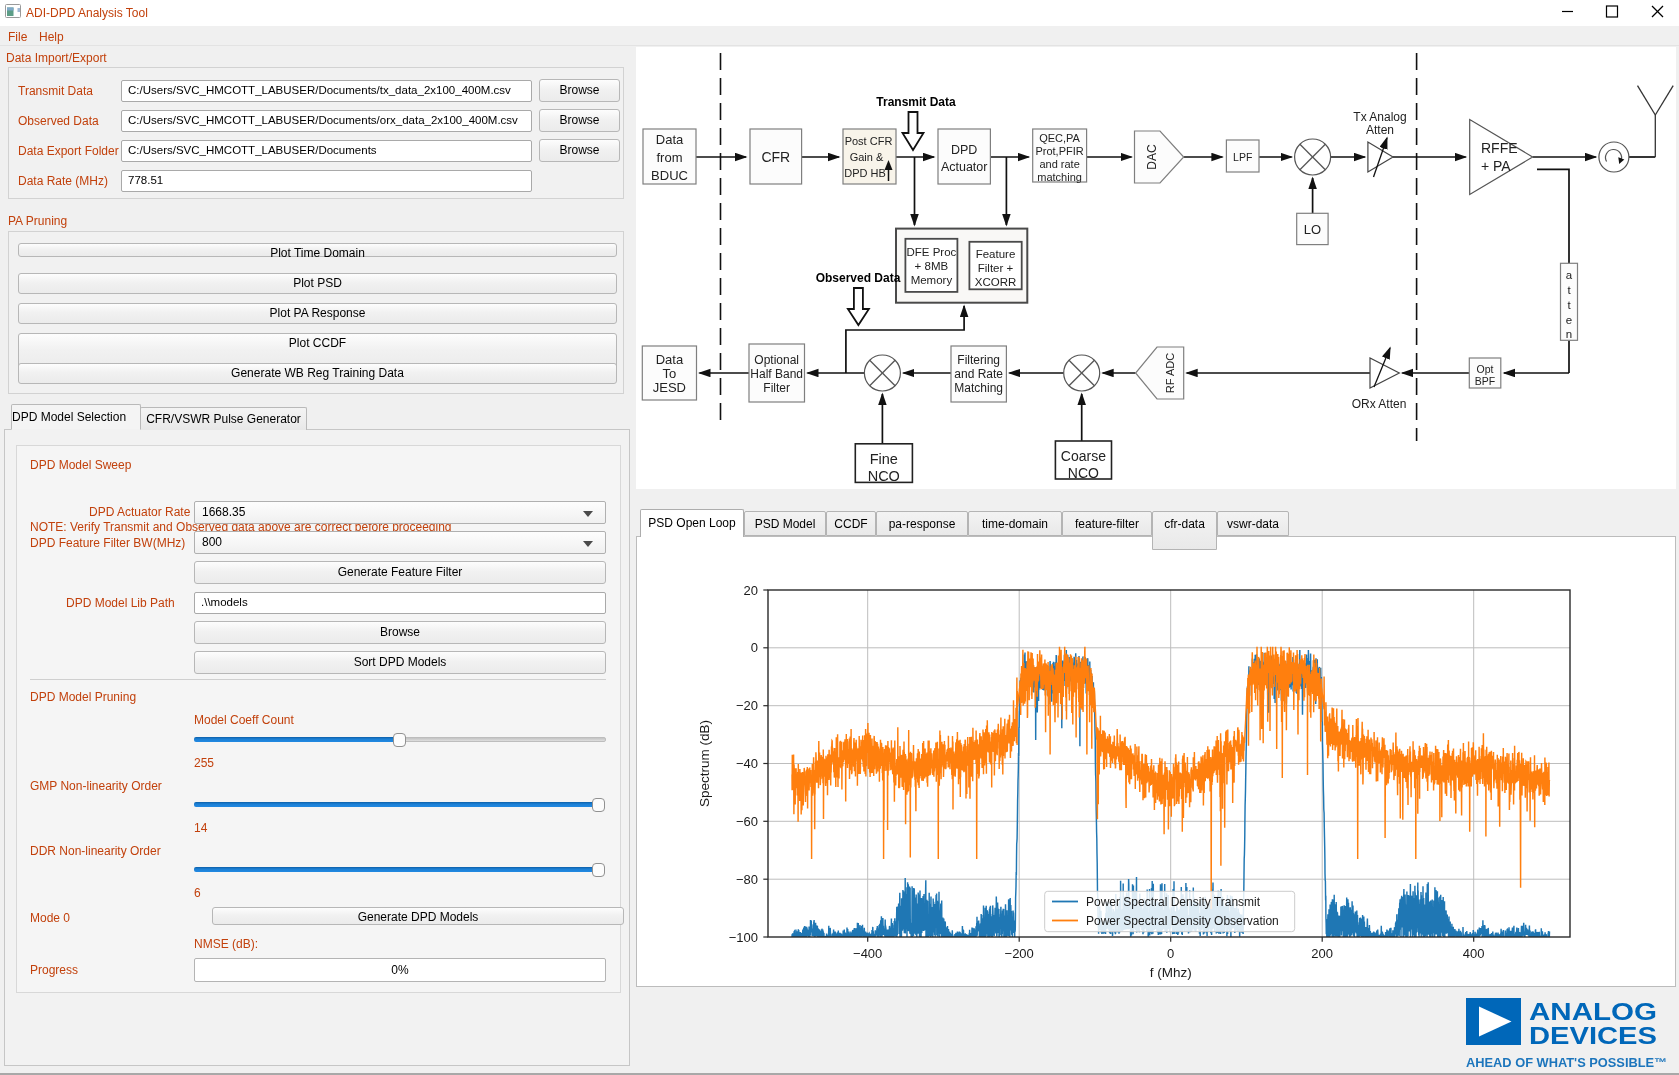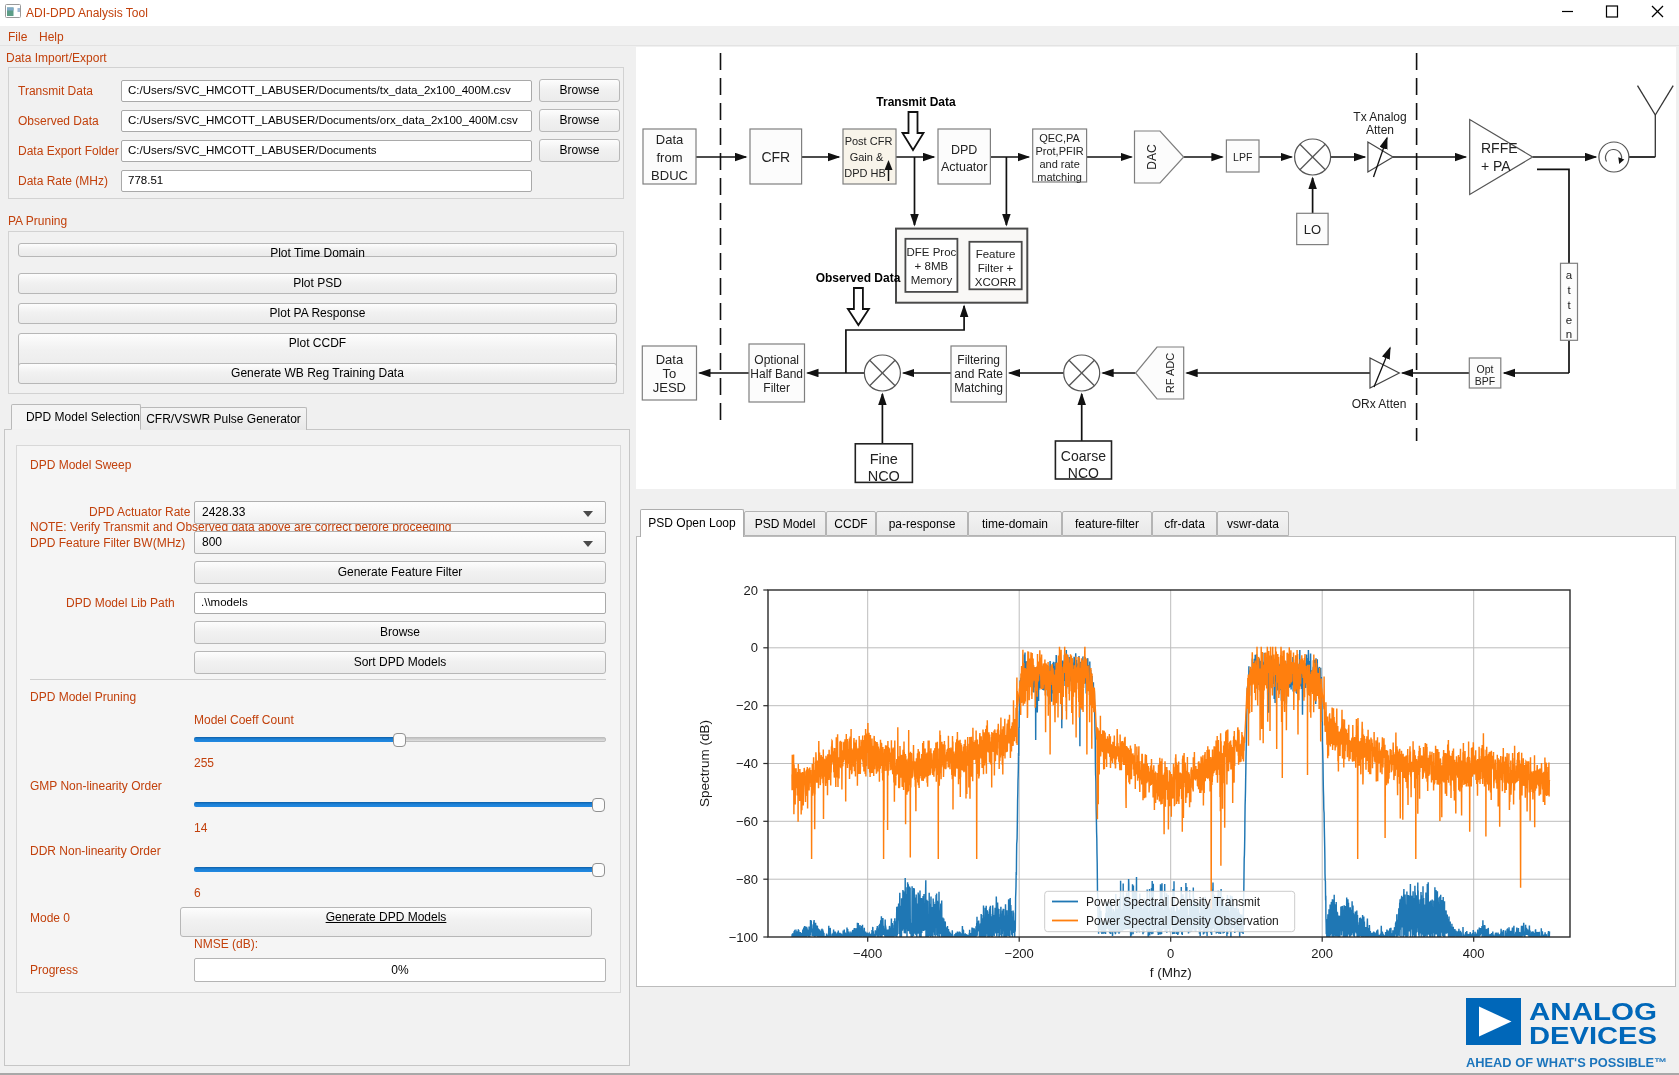--- a/index.html
+++ b/index.html
@@ -52,27 +52,27 @@
 <div class="lbl" style="left:8px;top:214px;">PA Pruning</div>
 <div class="grp" style="left:8px;top:231px;width:616px;height:163px;"></div>
 <div class="btn" style="left:18px;top:243px;width:599px;height:14px;">Plot Time Domain</div>
 <div class="btn" style="left:18px;top:273px;width:599px;height:21px;">Plot PSD</div>
 <div class="btn" style="left:18px;top:303px;width:599px;height:21px;">Plot PA Response</div>
 <div class="btn" style="left:18px;top:333px;width:599px;height:38px;">Plot CCDF</div>
 <div class="btn" style="left:18px;top:363px;width:599px;height:21px;">Generate WB Reg Training Data</div>
 
 <div class="abs" style="left:4px;top:429px;width:626px;height:637px;background:#f2f2f2;border:1px solid #c6c6c6;"></div>
 <div class="abs" style="left:140px;top:407px;width:167px;height:23px;background:linear-gradient(#f4f4f4,#e8e8e8);border:1px solid #b9b9b9;border-bottom:none;border-radius:2px 2px 0 0;text-align:center;line-height:22px;font-size:12px;">CFR/VSWR Pulse Generator</div>
-<div class="abs" style="left:11px;top:404px;width:130px;height:26px;background:#f4f4f4;border:1px solid #b9b9b9;border-bottom:1px solid #f2f2f2;border-radius:2px 2px 0 0;text-align:right;line-height:24px;font-size:12px;">DPD Model Selection</div>
+<div class="abs" style="left:11px;top:404px;width:130px;height:26px;background:#f4f4f4;border:1px solid #b9b9b9;border-bottom:1px solid #f2f2f2;border-radius:2px 2px 0 0;text-align:left;line-height:24px;font-size:12px;">DPD Model Selection</div>
 
 <div class="abs" style="left:16px;top:445px;width:605px;height:548px;background:#f5f5f5;border:1px solid #d8d8d8;"></div>
 <div class="lbl" style="left:30px;top:458px;">DPD Model Sweep</div>
 <div class="lbl" style="left:30px;top:480px;margin-top:40px;">NOTE: Verify Transmit and Observed data above are correct before proceeding</div>
 <div class="lbl" style="left:89px;top:505px;">DPD Actuator Rate</div>
-<div class="combo" style="left:194px;top:501px;width:412px;height:23px;">2428.33</div>
+<div class="combo" style="left:194px;top:501px;width:412px;height:23px;">1668.35</div>
 <div class="lbl" style="left:30px;top:536px;">DPD Feature Filter BW(MHz)</div>
 <div class="combo" style="left:194px;top:531px;width:412px;height:23px;">800</div>
 <div class="btn" style="left:194px;top:561px;width:412px;height:23px;line-height:21px;">Generate Feature Filter</div>
 <div class="lbl" style="left:66px;top:596px;">DPD Model Lib Path</div>
 <div class="inp" style="left:194px;top:592px;width:412px;height:22px;">.\\models</div>
 <div class="btn" style="left:194px;top:621px;width:412px;height:23px;line-height:21px;">Browse</div>
 <div class="btn" style="left:194px;top:651px;width:412px;height:23px;line-height:21px;">Sort DPD Models</div>
 <div class="abs" style="left:30px;top:679px;width:576px;height:1px;background:#cfcfcf;"></div>
 <div class="lbl" style="left:30px;top:690px;">DPD Model Pruning</div>
 <div class="lbl" style="left:194px;top:713px;">Model Coeff Count</div>
@@ -82,21 +82,21 @@
 <div class="lbl" style="left:194px;top:756px;">255</div>
 <div class="lbl" style="left:30px;top:779px;">GMP Non-linearity Order</div>
 <div class="track" style="left:194px;top:802px;width:404px;background:linear-gradient(#0c5fa8,#1b7fd4 40%,#2289e2);"></div>
 <div class="thumb" style="left:592px;top:798px;"></div>
 <div class="lbl" style="left:194px;top:821px;">14</div>
 <div class="lbl" style="left:30px;top:844px;">DDR Non-linearity Order</div>
 <div class="track" style="left:194px;top:867px;width:404px;background:linear-gradient(#0c5fa8,#1b7fd4 40%,#2289e2);"></div>
 <div class="thumb" style="left:592px;top:863px;"></div>
 <div class="lbl" style="left:194px;top:886px;">6</div>
 <div class="lbl" style="left:30px;top:911px;">Mode 0</div>
-<div class="btn" style="left:180px;top:907px;width:412px;height:30px;text-decoration:underline;">Generate DPD Models</div>
+<div class="btn" style="left:212px;top:907px;width:412px;height:18px;">Generate DPD Models</div>
 <div class="lbl" style="left:194px;top:937px;">NMSE (dB):</div>
 <div class="lbl" style="left:30px;top:963px;">Progress</div>
 <div class="abs" style="left:194px;top:958px;width:412px;height:24px;background:#fff;border:1px solid #b4b4b4;border-radius:2px;text-align:center;line-height:22px;font-size:12px;">0%</div>
 
 <div class="abs" style="left:636px;top:47px;width:1040px;height:442px;background:#fff;"></div>
 <svg class="abs" style="left:636px;top:47px;" width="1040" height="442" viewBox="0 0 1040 442" font-family="Liberation Sans, sans-serif">
 <defs>
 <marker id="ah" markerWidth="13" markerHeight="9" refX="11" refY="4.25" orient="auto" markerUnits="userSpaceOnUse">
         <path d="M0,0 L12.5,4.25 L0,8.5 Z" fill="#111"></path>
       </marker>
@@ -235,21 +235,21 @@
 <text x="222" y="235" font-size="12px" font-weight="bold" fill="#000">Observed Data</text>
 </g>
 </svg>
 
 <div class="abs" style="left:745px;top:511px;width:546px;height:25px;"></div>
 <div class="abs" style="z-index:6;left:744px;top:511px;width:82px;height:25px;background:linear-gradient(#f3f3f3,#e9e9e9);border:1px solid #b4b4b4;border-radius:2px 2px 0 0;text-align:center;line-height:24px;">PSD Model</div>
 <div class="abs" style="z-index:6;left:826px;top:511px;width:50px;height:25px;background:linear-gradient(#f3f3f3,#e9e9e9);border:1px solid #b4b4b4;border-radius:2px 2px 0 0;text-align:center;line-height:24px;">CCDF</div>
 <div class="abs" style="z-index:6;left:876px;top:511px;width:92px;height:25px;background:linear-gradient(#f3f3f3,#e9e9e9);border:1px solid #b4b4b4;border-radius:2px 2px 0 0;text-align:center;line-height:24px;">pa-response</div>
 <div class="abs" style="z-index:6;left:968px;top:511px;width:94px;height:25px;background:linear-gradient(#f3f3f3,#e9e9e9);border:1px solid #b4b4b4;border-radius:2px 2px 0 0;text-align:center;line-height:24px;">time-domain</div>
 <div class="abs" style="z-index:6;left:1062px;top:511px;width:90px;height:25px;background:linear-gradient(#f3f3f3,#e9e9e9);border:1px solid #b4b4b4;border-radius:2px 2px 0 0;text-align:center;line-height:24px;">feature-filter</div>
-<div class="abs" style="z-index:6;left:1152px;top:511px;width:65px;height:25px;background:linear-gradient(#f3f3f3,#e9e9e9);border:1px solid #b4b4b4;border-radius:2px 2px 0 0;text-align:center;line-height:24px;">cfr-data</div>
+<div class="abs" style="z-index:6;left:1152px;top:511px;width:65px;height:39px;background:linear-gradient(#f3f3f3,#e9e9e9);border:1px solid #b4b4b4;border-radius:2px 2px 0 0;text-align:center;line-height:24px;">cfr-data</div>
 <div class="abs" style="z-index:6;left:1217px;top:511px;width:72px;height:25px;background:linear-gradient(#f3f3f3,#e9e9e9);border:1px solid #b4b4b4;border-radius:2px 2px 0 0;text-align:center;line-height:24px;">vswr-data</div>
 <div class="abs" style="z-index:7;left:640px;top:509px;width:104px;height:28px;background:#fff;border:1px solid #adadad;border-bottom:none;border-radius:2px 2px 0 0;text-align:center;line-height:26px;">PSD Open Loop</div>
 
 <div class="abs" style="left:636px;top:536px;width:1040px;height:451px;background:#fff;border:1px solid #bcbcbc;"></div>
 <svg class="abs" style="z-index:3;left:636px;top:537px;" width="1040" height="450" viewBox="0 0 1040 450" font-family="Liberation Sans, sans-serif">
 <defs>
       <clipPath id="pc">
         <rect x="132" y="53" width="802" height="347"></rect>
       </clipPath>
     </defs>

